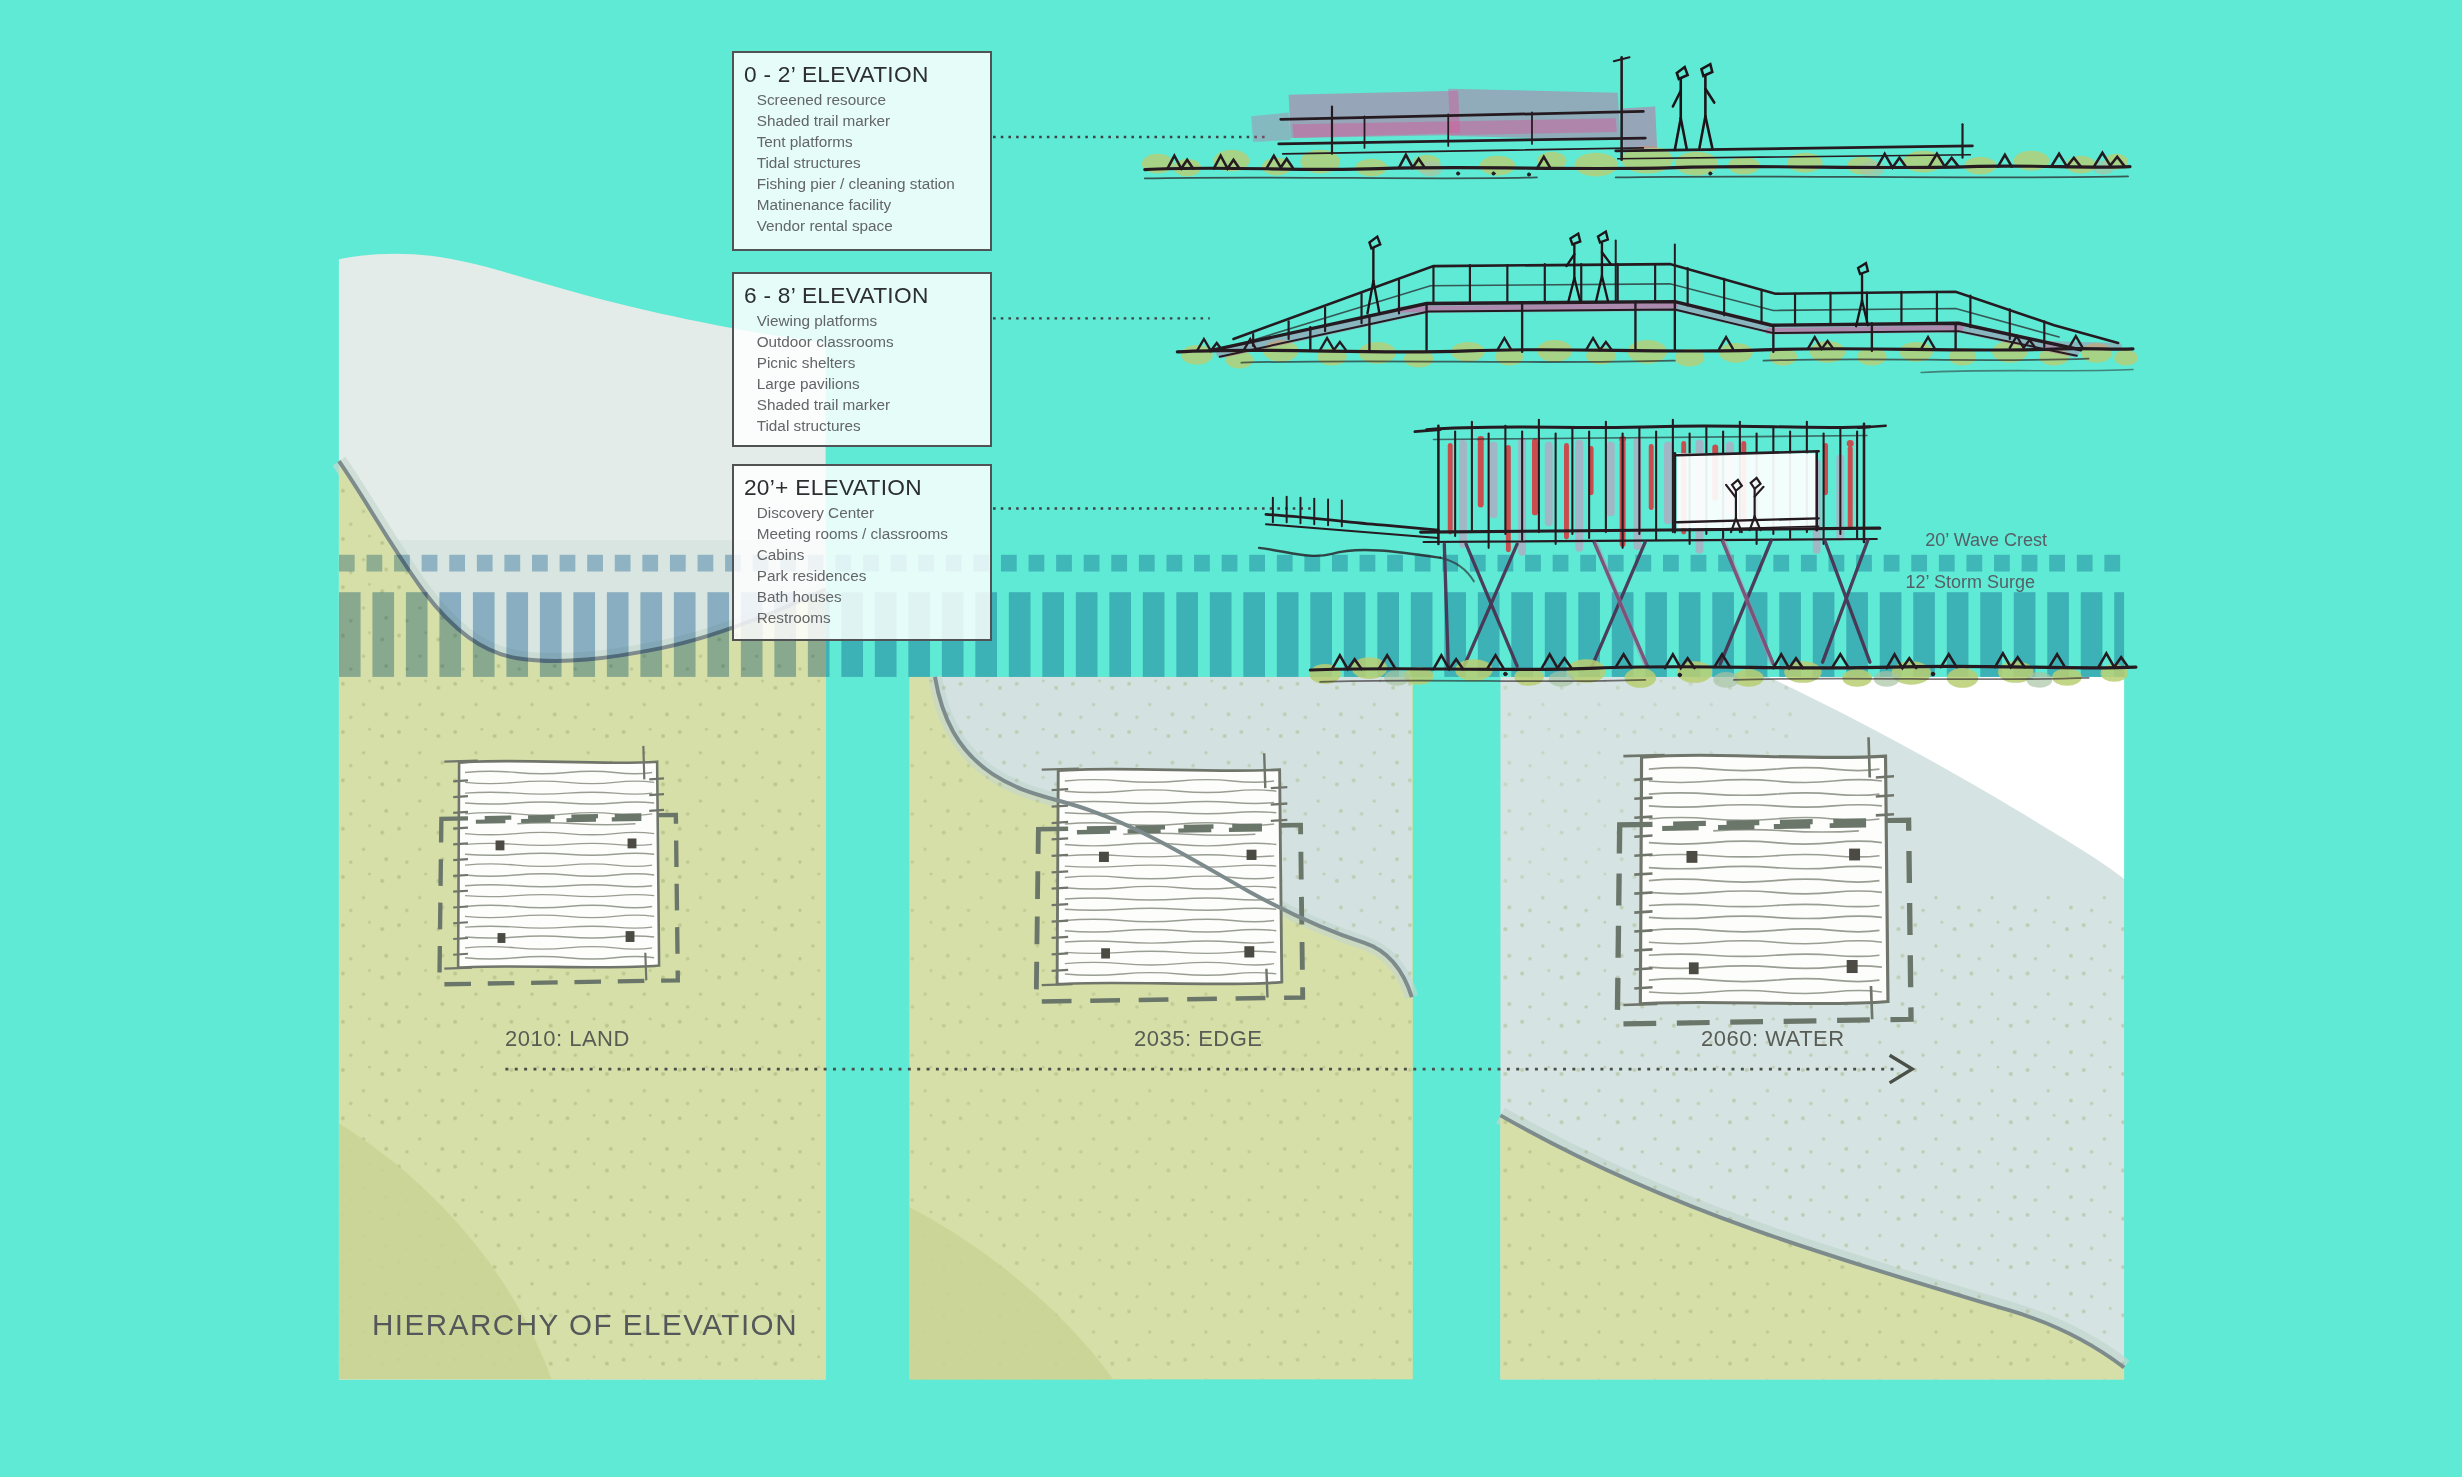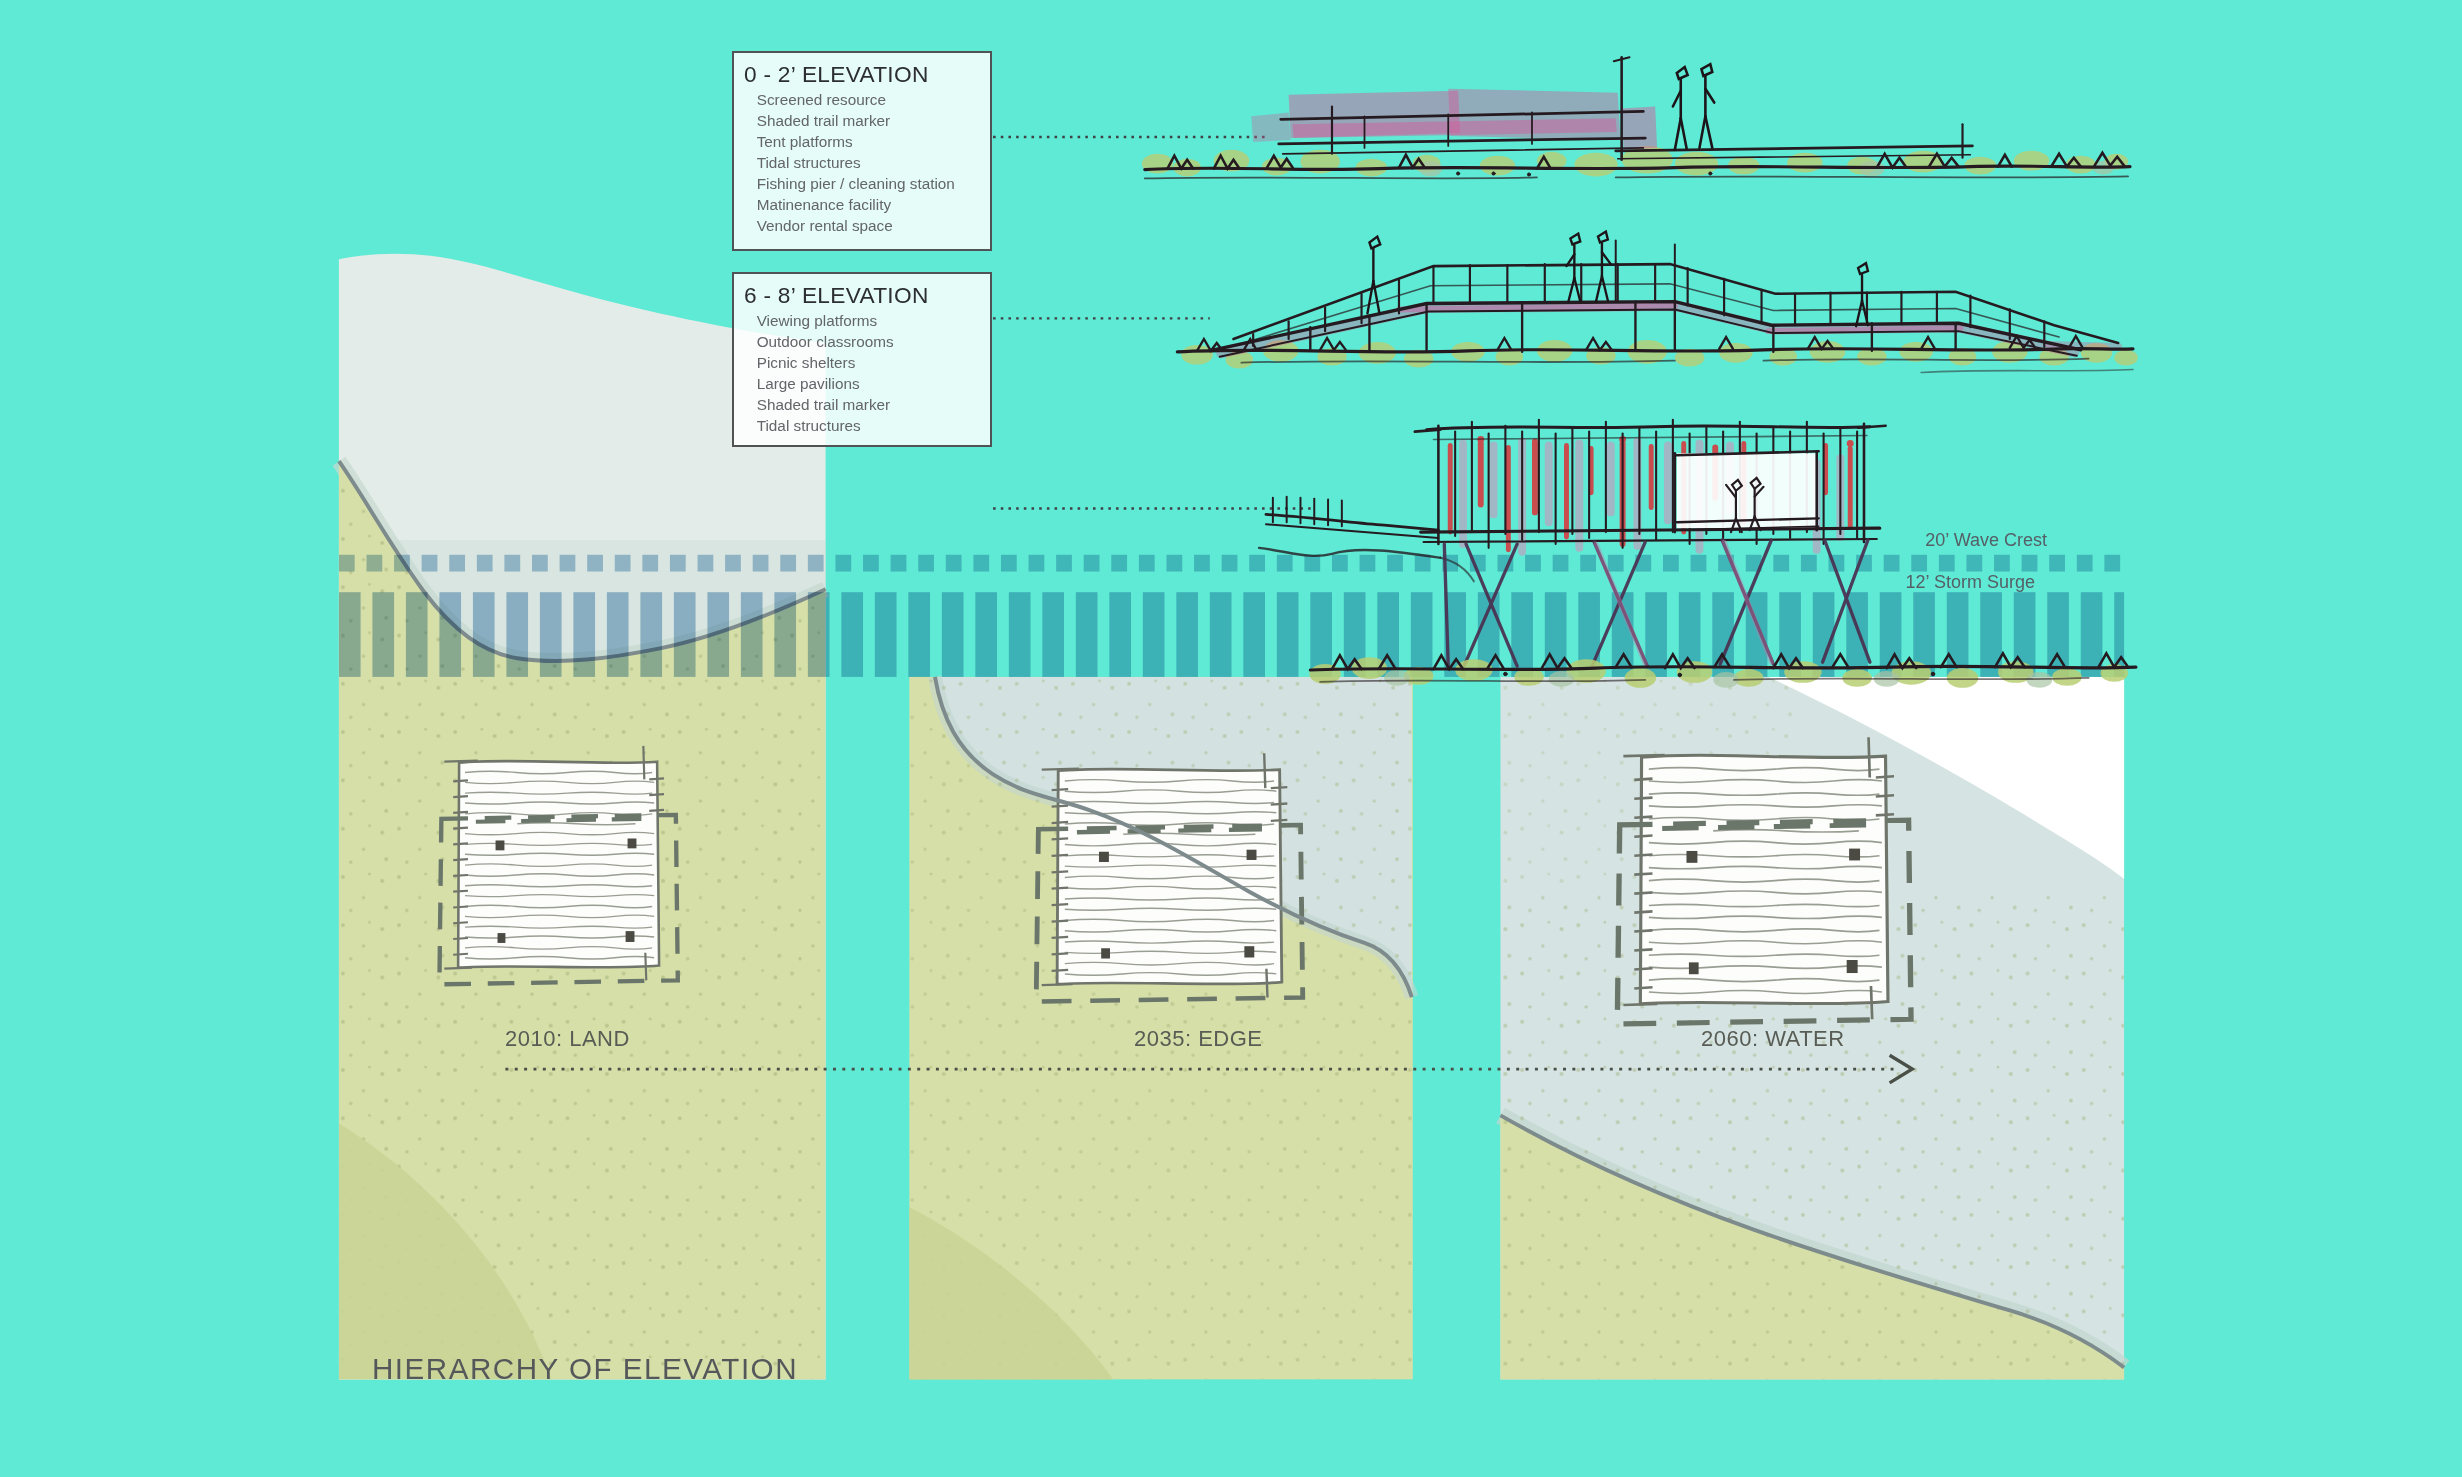--- a/index.html
+++ b/index.html
@@ -7,21 +7,21 @@
          font-family:"Liberation Sans", sans-serif;}
   #art{position:absolute;left:0;top:0;width:2463px;height:1478px;}
   .elev-box{position:absolute;left:732px;width:260px;box-sizing:border-box;
             border:2.5px solid #515254;background:rgba(255,255,255,0.84);
             padding:6.9px 9.9px 8.9px 9.9px;}
   .elev-box .bx-title{font-size:22.7px;line-height:29.6px;color:#2c2e30;letter-spacing:0.3px;}
   .elev-box .bx-item{font-size:15.3px;line-height:21px;color:#636569;padding-left:12.8px;}
   .lvl-label{position:absolute;font-size:18px;color:#555f66;white-space:nowrap;}
   .stage-label{position:absolute;top:1026px;font-size:22px;color:#585c55;letter-spacing:0.5px;white-space:nowrap;}
   .caption{position:absolute;left:505px;top:1078px;font-size:16.3px;color:#4d5850;white-space:nowrap;}
-  .big-title{position:absolute;left:372px;top:1308px;font-size:29.6px;letter-spacing:1.5px;color:#55585a;white-space:nowrap;margin-top:44px;}
+  .big-title{position:absolute;left:372px;top:1308px;font-size:29.6px;letter-spacing:1.5px;color:#55585a;white-space:nowrap;}
 </style>
 </head>
 <body>
 
 <div id="stage">
 
 <svg id="art" viewBox="0 0 2500 1500" xmlns="http://www.w3.org/2000/svg">
   <defs>
     <pattern id="speck" width="57" height="49" patternUnits="userSpaceOnUse">
       <g fill="#9fac75" opacity="0.8">
@@ -529,20 +529,29 @@
 <div class="elev-box" style="top:272px;min-height:175px;">
   <div class="bx-title">6 - 8’ ELEVATION</div>
   <div class="bx-item">Viewing platforms</div>
   <div class="bx-item">Outdoor classrooms</div>
   <div class="bx-item">Picnic shelters</div>
   <div class="bx-item">Large pavilions</div>
   <div class="bx-item">Shaded trail marker</div>
   <div class="bx-item">Tidal structures</div>
 </div>
 
+<div class="elev-box" style="top:464px;min-height:177px;">
+  <div class="bx-title">20’+ ELEVATION</div>
+  <div class="bx-item">Discovery Center</div>
+  <div class="bx-item">Meeting rooms / classrooms</div>
+  <div class="bx-item">Cabins</div>
+  <div class="bx-item">Park residences</div>
+  <div class="bx-item">Bath houses</div>
+  <div class="bx-item">Restrooms</div>
+</div>
 
 <div class="lvl-label" style="right:416px;top:530px;">20’ Wave Crest</div>
 <div class="lvl-label" style="right:428px;top:572px;">12’ Storm Surge</div>
 
 <div class="stage-label" style="left:505px;">2010: LAND</div>
 <div class="stage-label" style="left:1134px;">2035: EDGE</div>
 <div class="stage-label" style="left:1701px;">2060: WATER</div>
 
 <div class="big-title">HIERARCHY OF ELEVATION</div>
 

